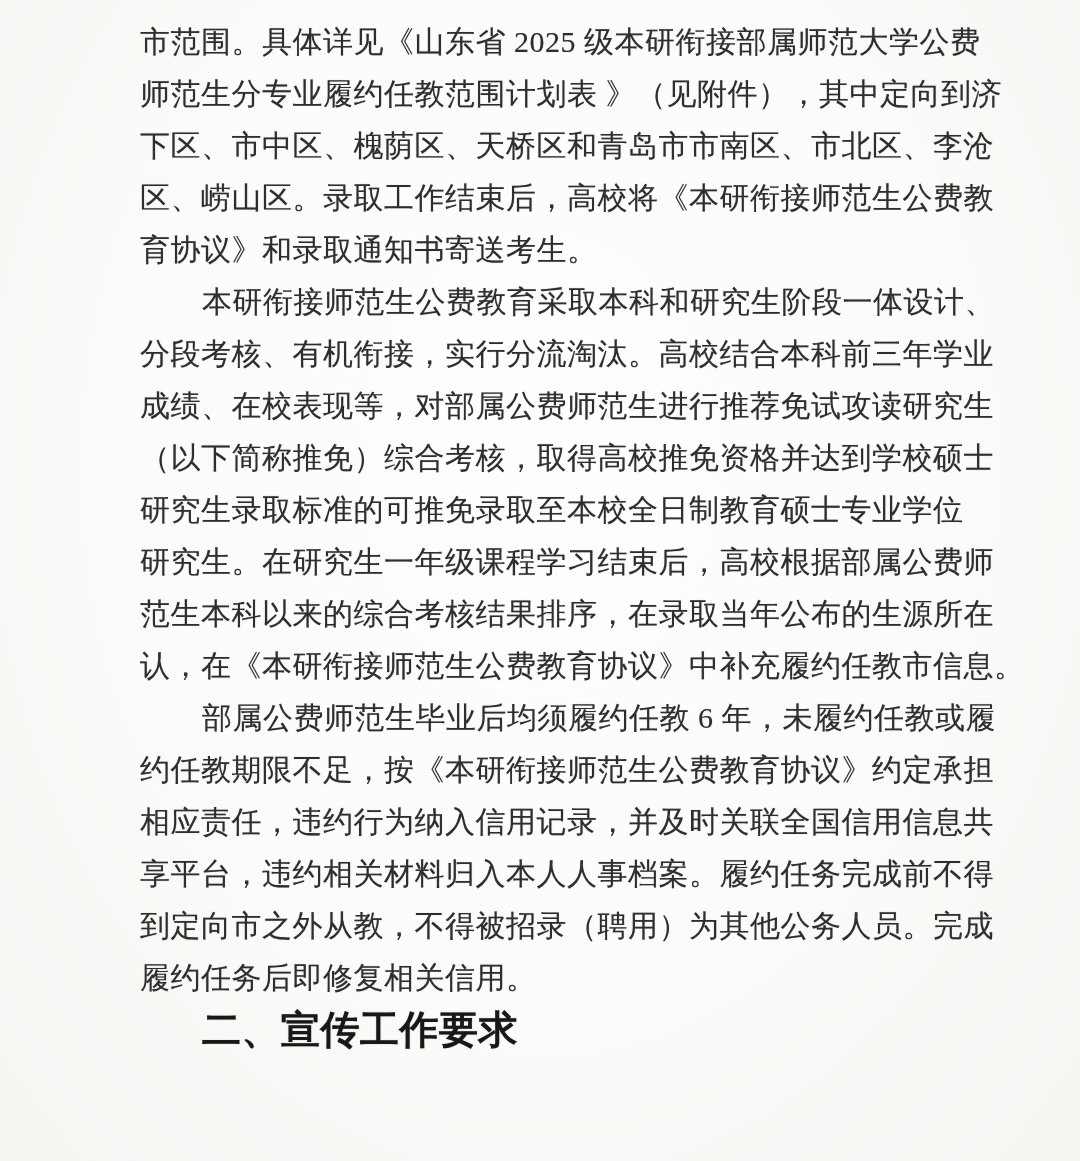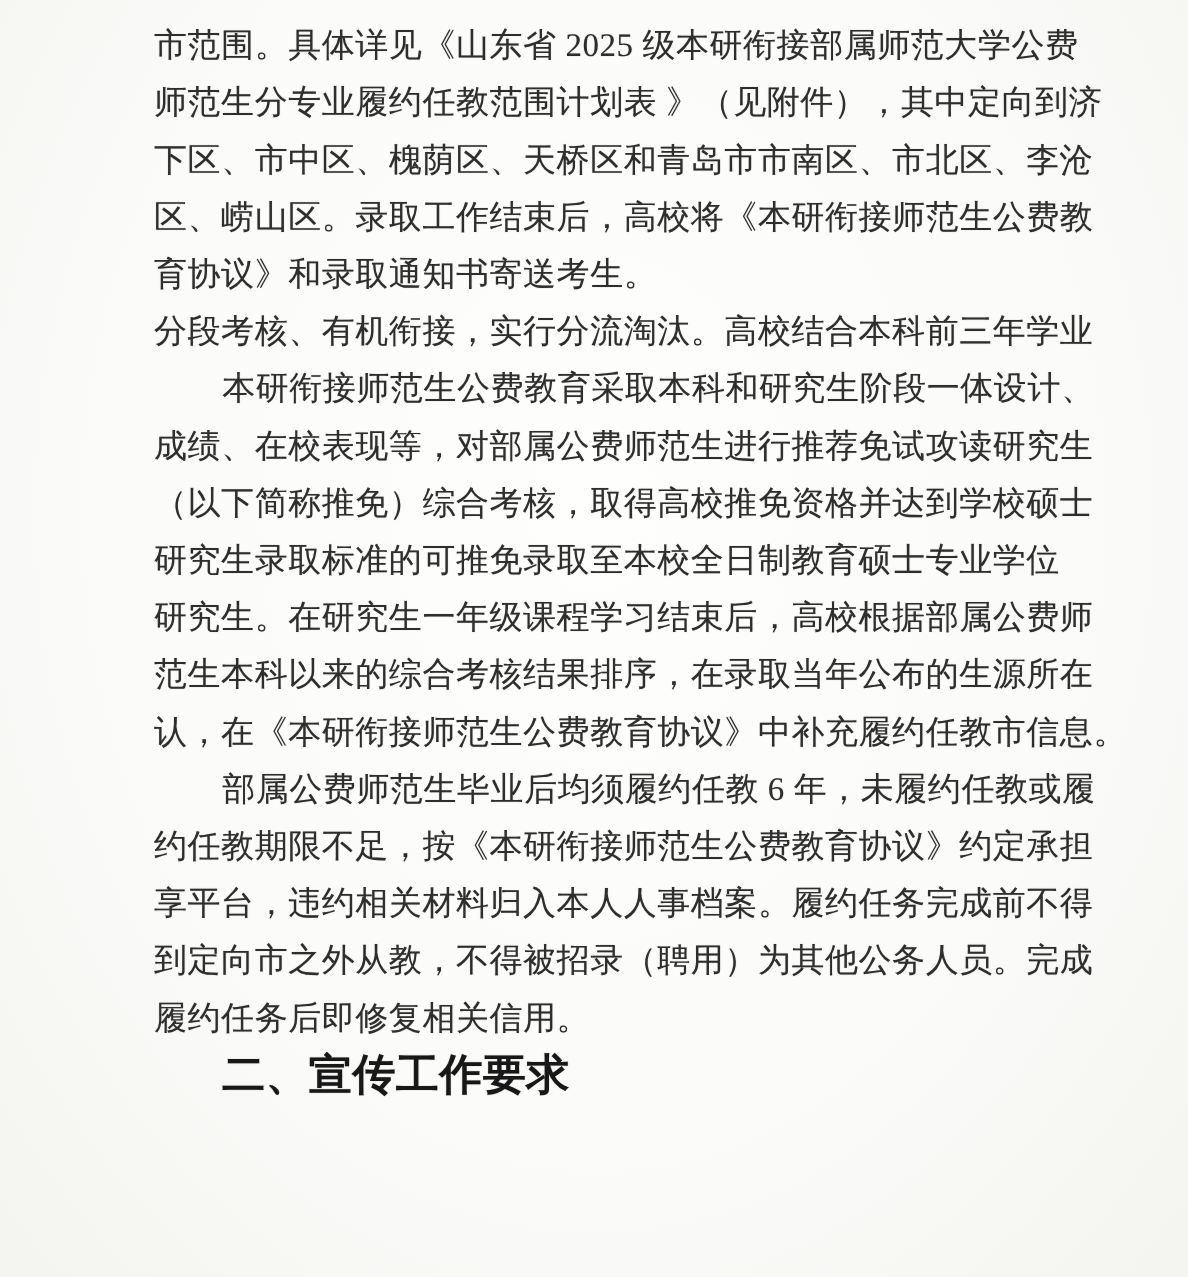--- a/index.html
+++ b/index.html
@@ -51,27 +51,28 @@
 </style>
 </head>
 <body>
 
 <div class="page">
   <div class="line">市范围。具体详见《山东省 2025 级本研衔接部属师范大学公费</div>
   <div class="line">师范生分专业履约任教范围计划表 》（见附件），其中定向到济</div>
   <div class="line">下区、市中区、槐荫区、天桥区和青岛市市南区、市北区、李沧</div>
   <div class="line">区、崂山区。录取工作结束后，高校将《本研衔接师范生公费教</div>
   <div class="line para-end">育协议》和录取通知书寄送考生。</div>
+  <div class="line indent">本研衔接师范生公费教育采取本科和研究生阶段一体设计、</div>
   <div class="line">分段考核、有机衔接，实行分流淘汰。高校结合本科前三年学业</div>
-  <div class="line indent">本研衔接师范生公费教育采取本科和研究生阶段一体设计、</div>
   <div class="line">成绩、在校表现等，对部属公费师范生进行推荐免试攻读研究生</div>
   <div class="line">（以下简称推免）综合考核，取得高校推免资格并达到学校硕士</div>
   <div class="line">研究生录取标准的可推免录取至本校全日制教育硕士专业学位</div>
   <div class="line">研究生。在研究生一年级课程学习结束后，高校根据部属公费师</div>
   <div class="line">范生本科以来的综合考核结果排序，在录取当年公布的生源所在</div>
   <div class="line">认，在《本研衔接师范生公费教育协议》中补充履约任教市信息。</div>
   <div class="line indent">部属公费师范生毕业后均须履约任教 6 年，未履约任教或履</div>
   <div class="line">约任教期限不足，按《本研衔接师范生公费教育协议》约定承担</div>
+  <div class="line">相应责任，违约行为纳入信用记录，并及时关联全国信用信息共</div>
   <div class="line">享平台，违约相关材料归入本人人事档案。履约任务完成前不得</div>
   <div class="line">到定向市之外从教，不得被招录（聘用）为其他公务人员。完成</div>
   <div class="line para-end">履约任务后即修复相关信用。</div>
   <div class="line heading indent">二、宣传工作要求</div>
 </div>
 
 </body></html>

